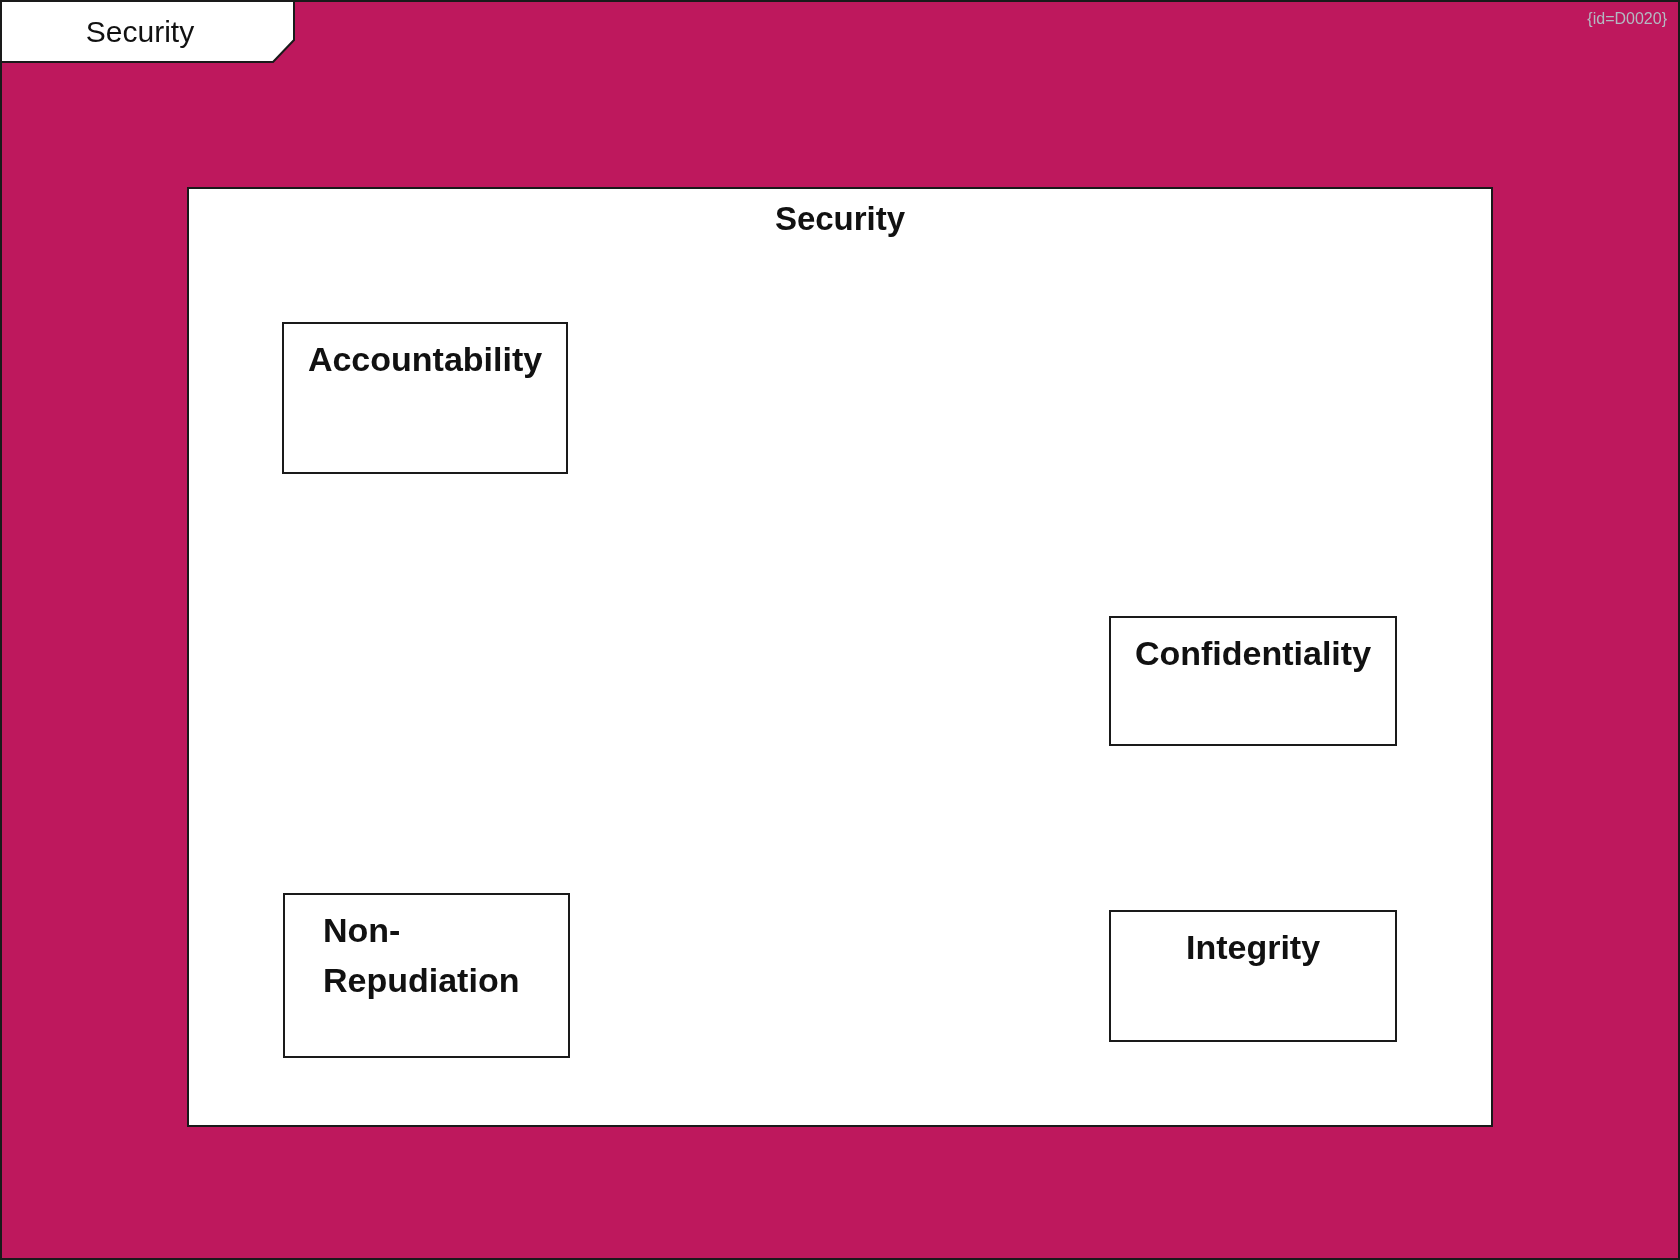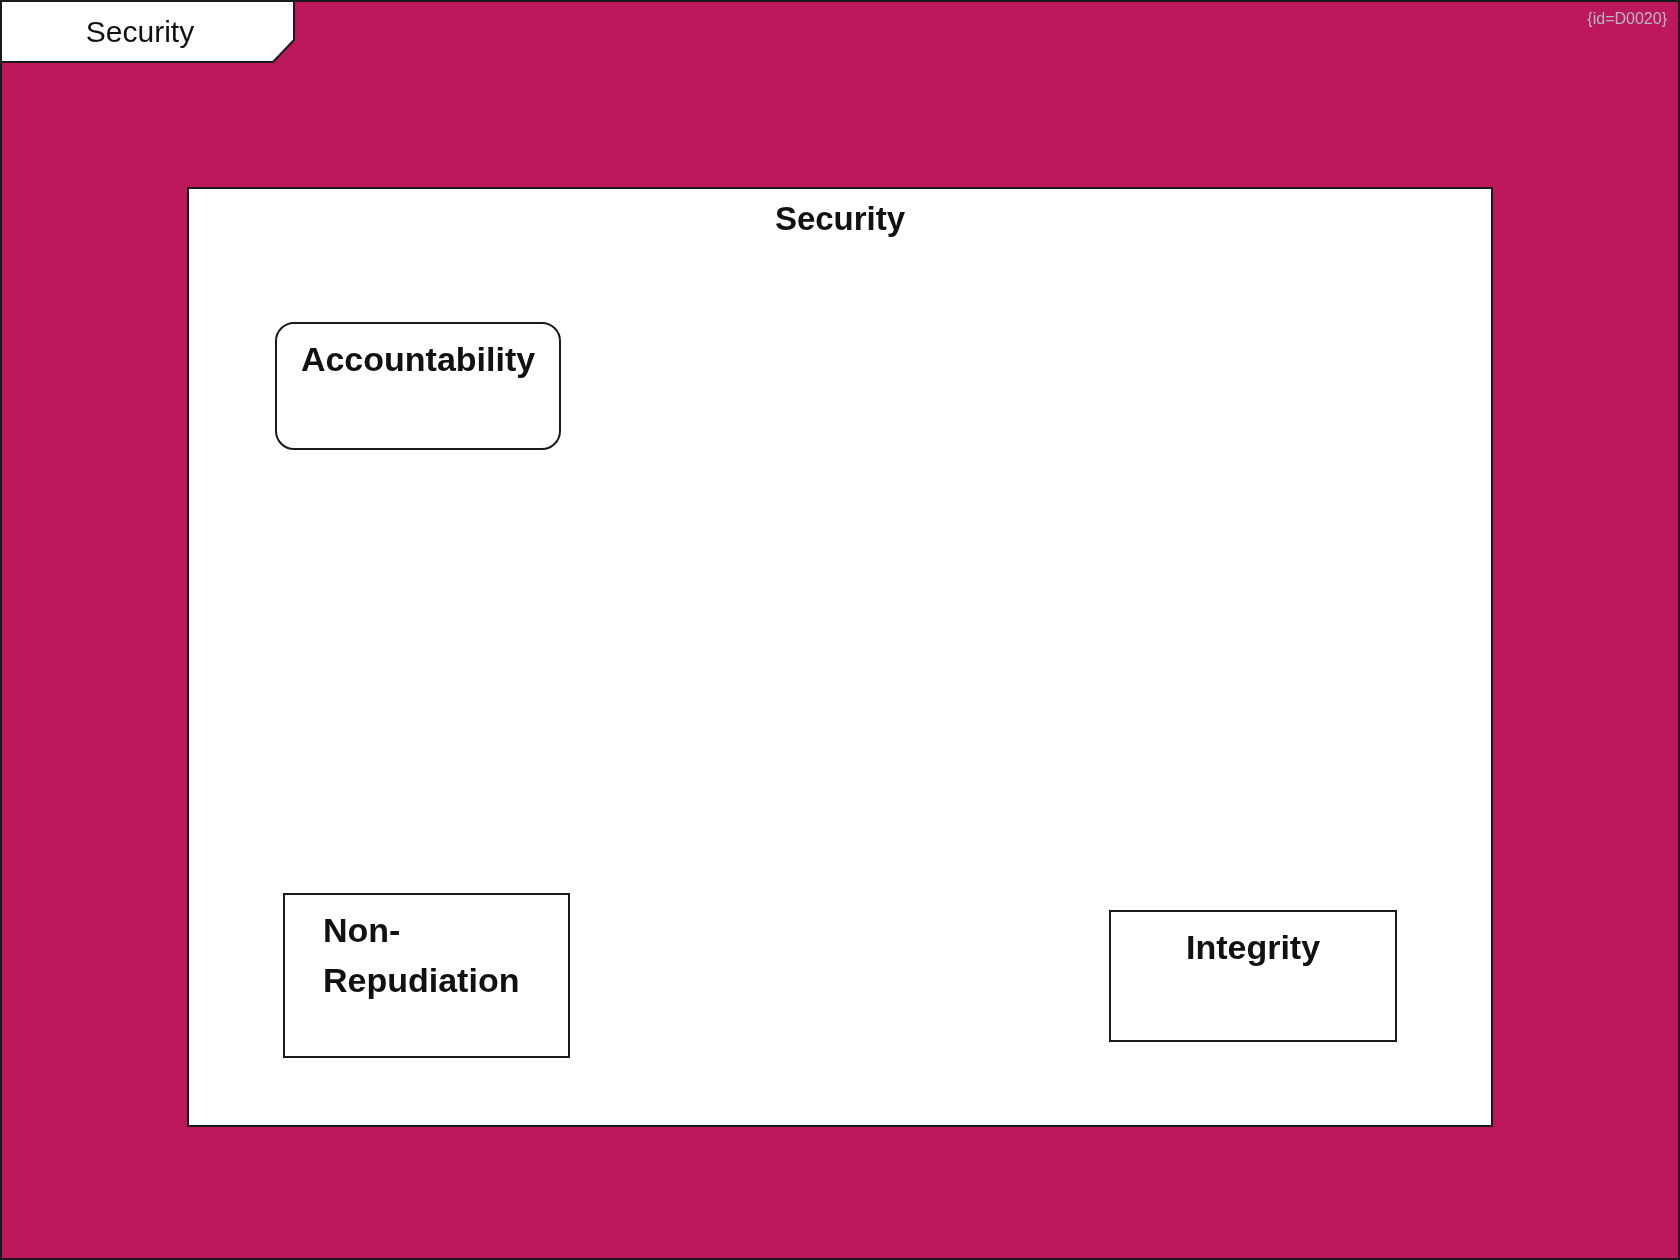--- a/index.html
+++ b/index.html
@@ -82,21 +82,21 @@
     background: #ffffff;
   }
   .node-label {
     padding-top: 10px;
     font-size: 34px;
     line-height: 50px;
     font-weight: bold;
     text-align: center;
     color: #111111;
   }
-  .node-accountability { left: 86px;  top: 133px; width: 286px; height: 128px; border-radius: 19px; }
+  .node-accountability { left: 93px;  top: 133px; width: 286px; height: 152px; }
   .node-resistence     { left: 921px; top: 133px; width: 287px; height: 128px; }
   .node-authenticity   { left: 508px; top: 427px; width: 286px; height: 130px; }
   .node-confidentiality{ left: 920px; top: 427px; width: 288px; height: 130px; }
   .node-non-repudiation{ left: 94px;  top: 704px; width: 287px; height: 165px; }
   .node-integrity      { left: 920px; top: 721px; width: 288px; height: 132px; }
   .node-non-repudiation .node-label {
     text-align: left;
     padding-left: 38px;
     padding-right: 28px;
   }
@@ -119,20 +119,23 @@
   <div class="container-node">
 
     <div class="container-title">Security</div>
 
     <div class="node node-accountability">
       <div class="node-label">Accountability</div>
     </div>
 
 
 
+    <div class="node node-confidentiality">
+      <div class="node-label">Confidentiality</div>
+    </div>
 
     <div class="node node-integrity">
       <div class="node-label">Integrity</div>
     </div>
 
     <div class="node node-non-repudiation">
       <div class="node-label">Non-Repudiation</div>
     </div>
 
   </div>

